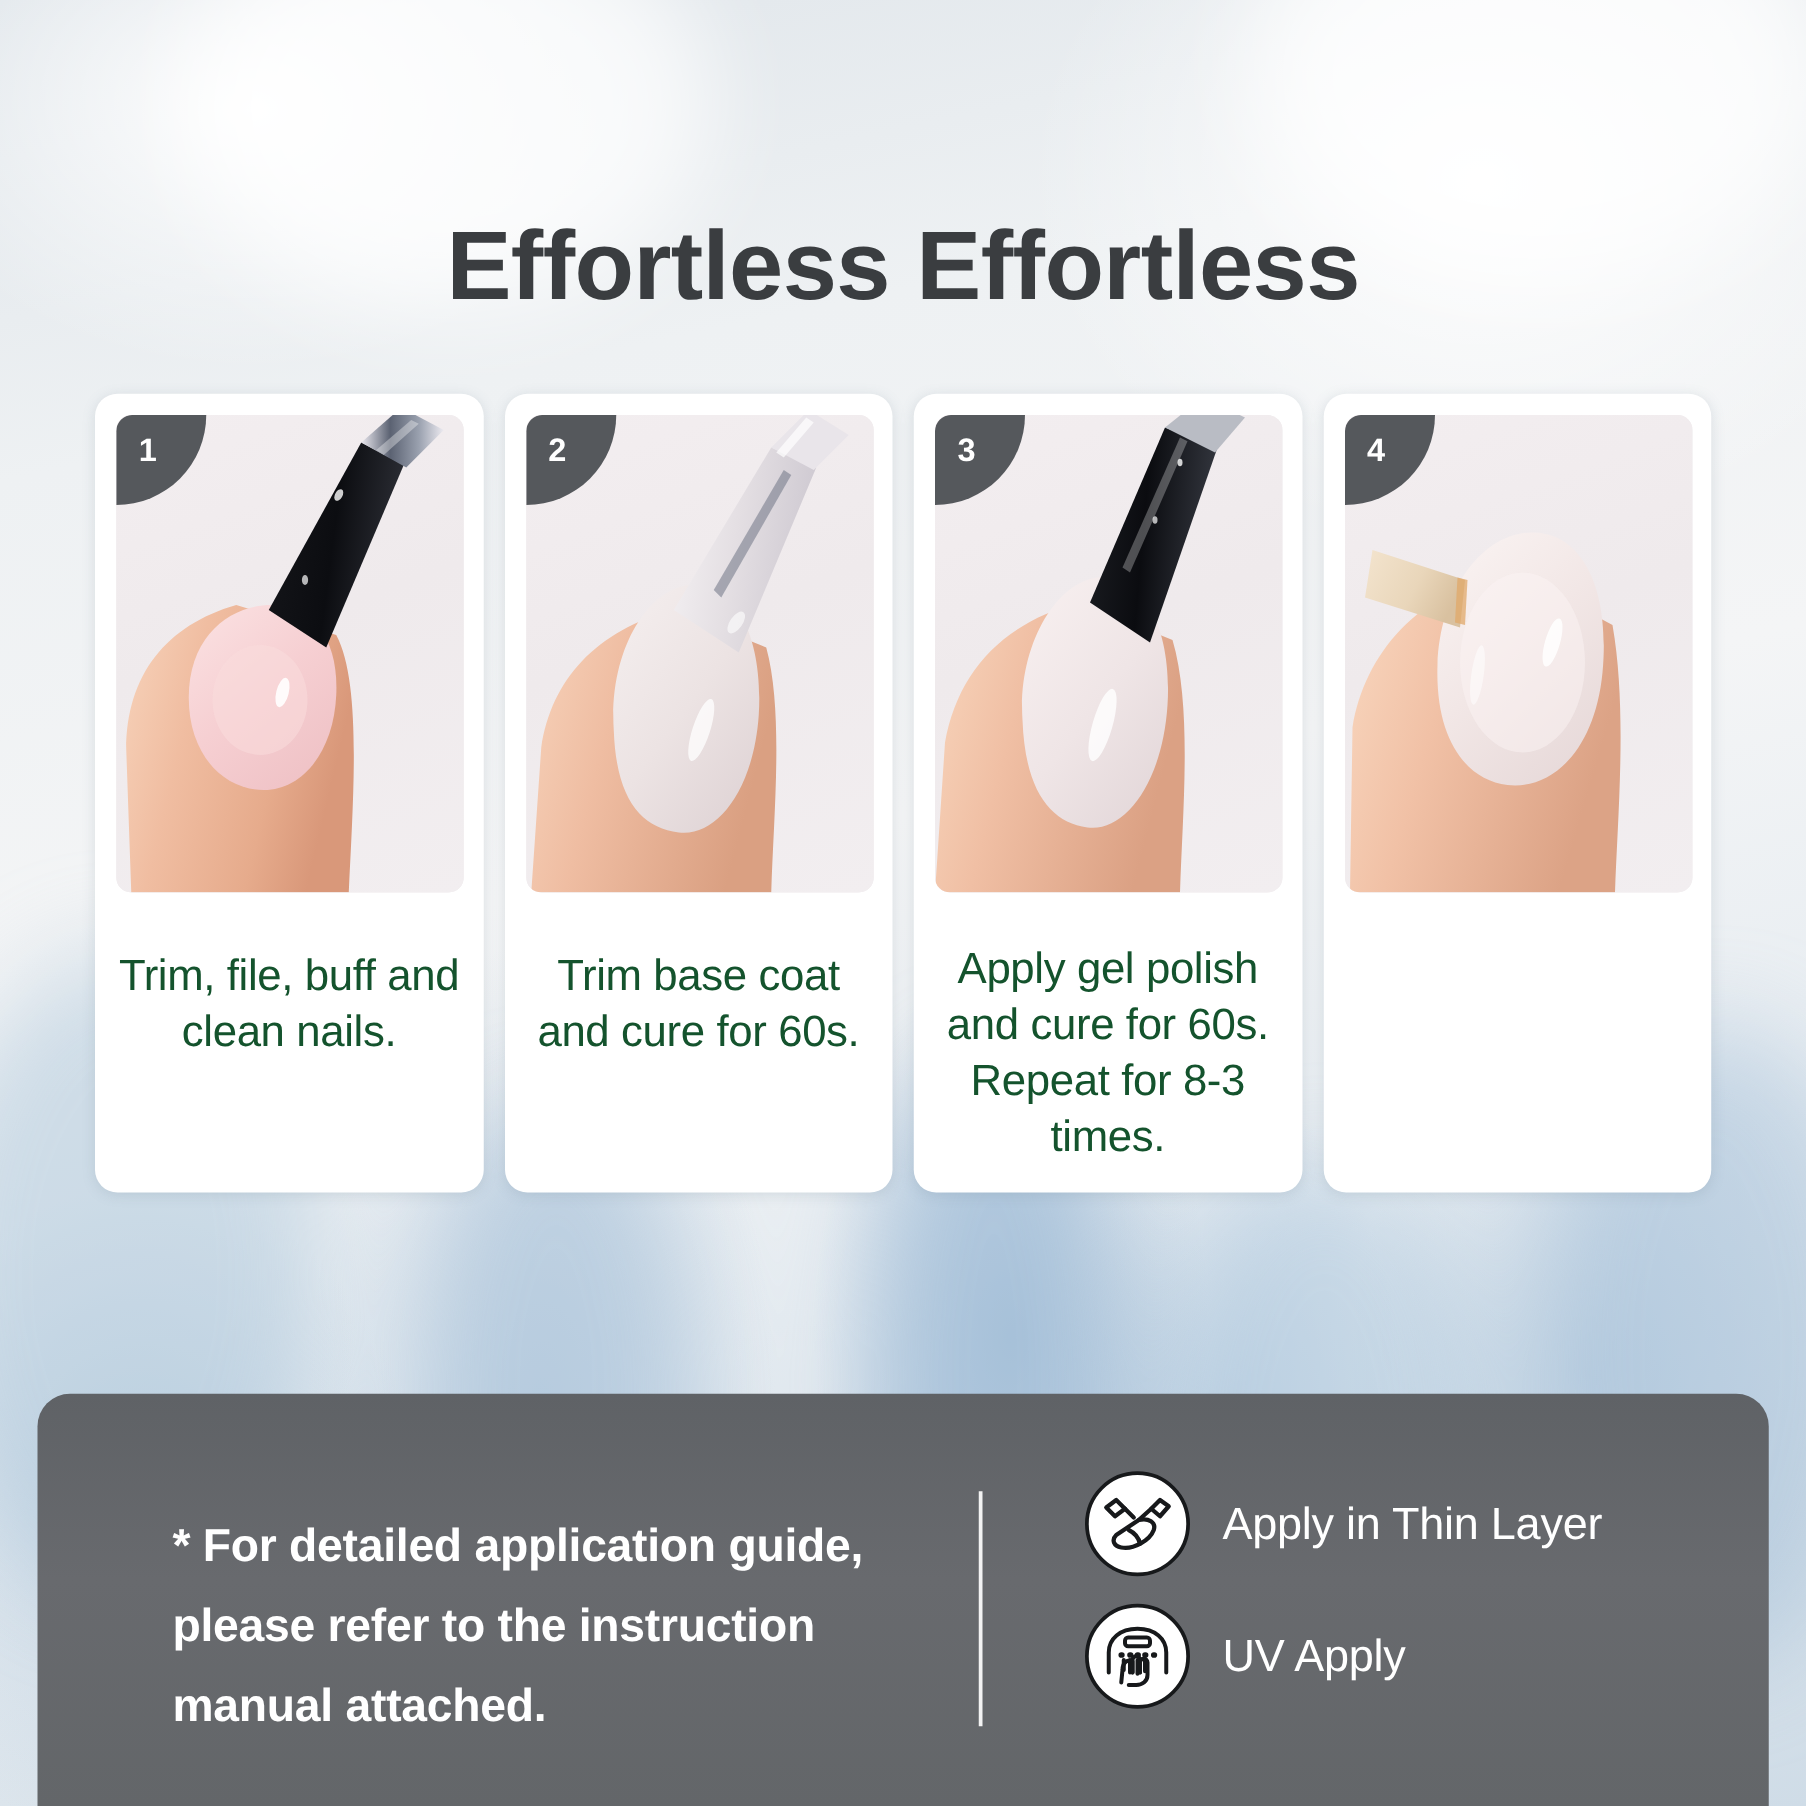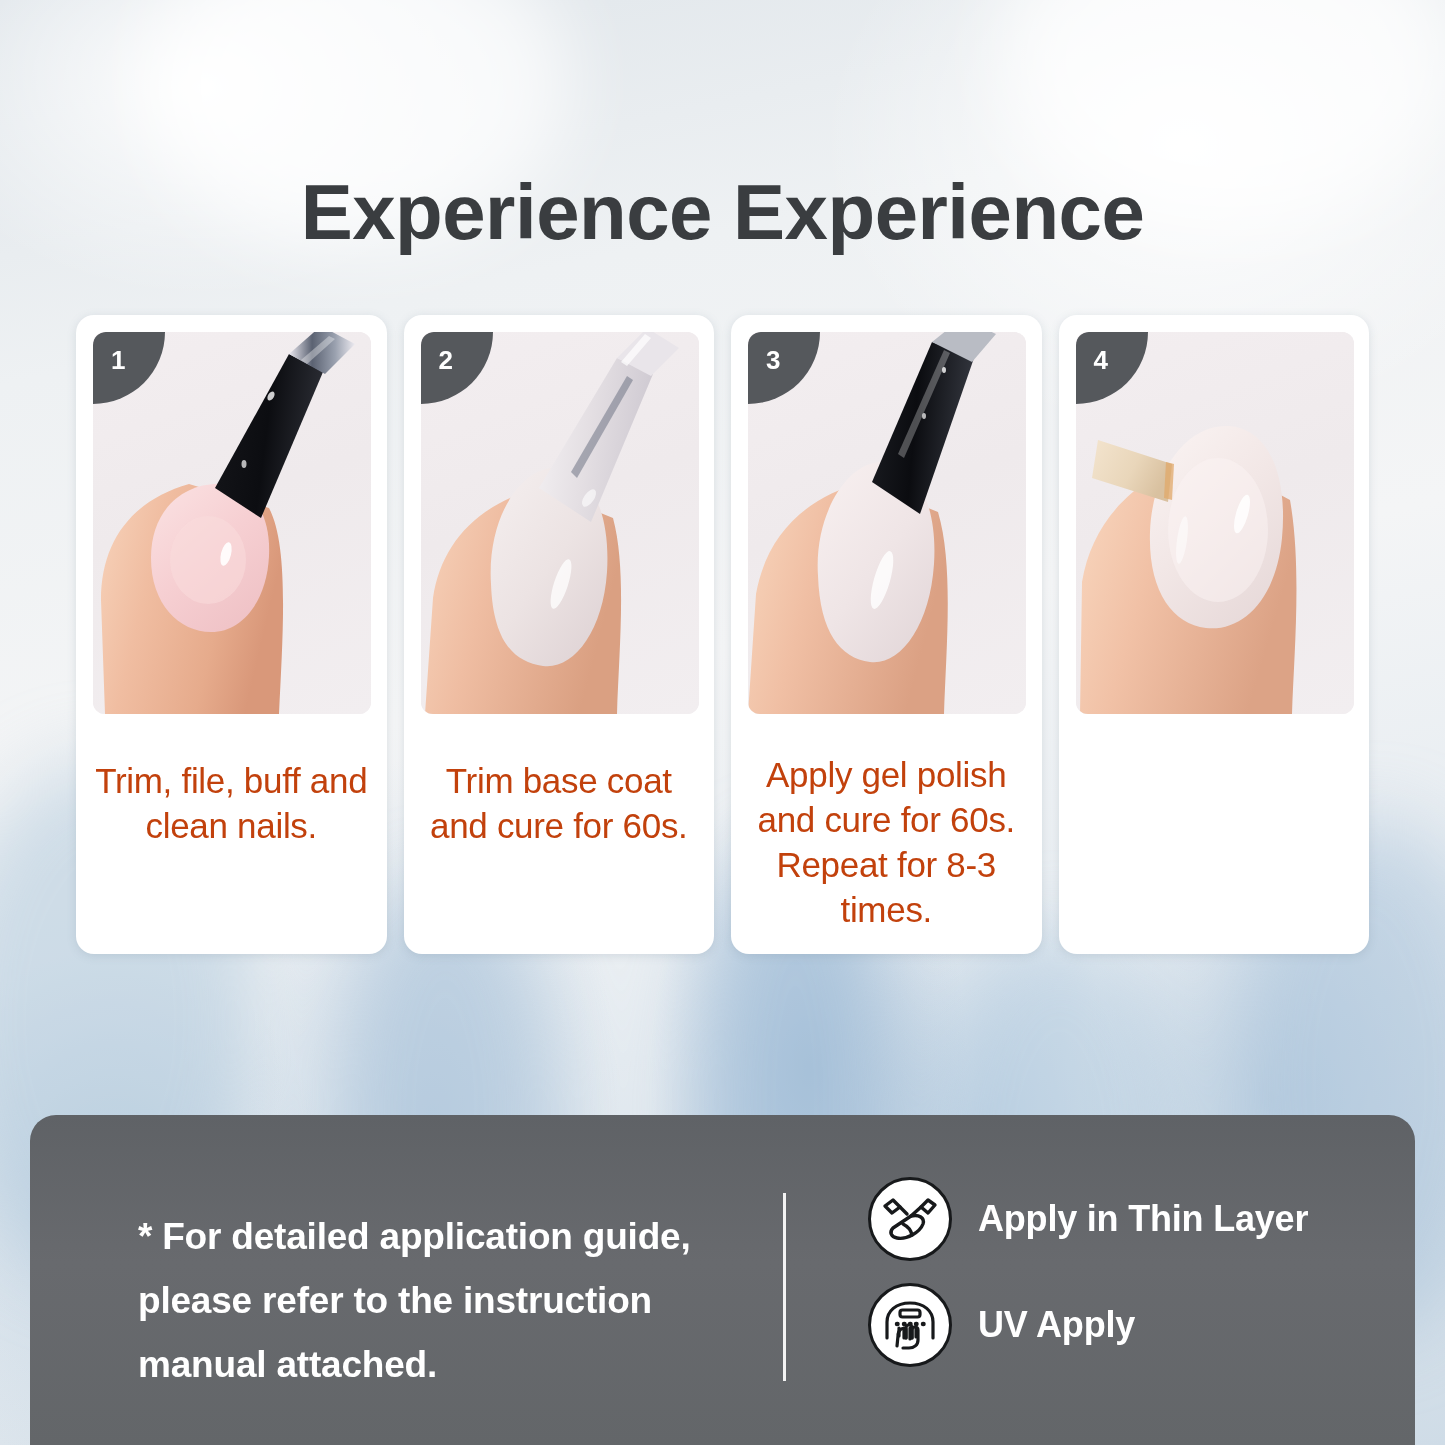--- a/index.html
+++ b/index.html
@@ -102,21 +102,21 @@
     position: absolute;
     top: 13px;
     left: 18px;
   }
   .card-caption {
     flex: 1;
     padding-top: 38px;
     text-align: center;
     font-size: 35px;
     line-height: 45px;
-    color: #c2410c;
+    color: #14532d;
     letter-spacing: -0.3px;
   }
   .card-1 .card-caption,
   .card-2 .card-caption { padding-top: 44px; }
 
   
   .photo-bg {
     position: absolute;
     inset: 0;
     background: linear-gradient(160deg, #f3eef0 0%, #efeaec 45%, #f2eef0 100%);
@@ -177,41 +177,41 @@
     border: 3px solid #17191b;
     display: flex;
     align-items: center;
     justify-content: center;
     box-sizing: border-box;
     flex: 0 0 auto;
   }
   .feature-label {
     color: #ffffff;
     font-size: 36px;
-    font-weight: bold;
+    font-weight: normal;
     letter-spacing: -0.2px;
     white-space: nowrap;
   }
 </style>
 </head>
 <body>
 
 <div class="page">
 
   <div class="bg-blobs">
     <div class="blob" style="left:-60px;  top:760px;  width:320px; height:520px; background:rgba(164,192,216,0.45);"></div>
     <div class="blob" style="left:330px;  top:880px;  width:230px; height:470px; background:rgba(150,182,210,0.42);"></div>
     <div class="blob" style="left:690px;  top:840px;  width:210px; height:520px; background:rgba(140,176,208,0.45);"></div>
     <div class="blob" style="left:930px;  top:930px;  width:260px; height:430px; background:rgba(168,196,220,0.42);"></div>
     <div class="blob" style="left:1230px; top:820px;  width:280px; height:520px; background:rgba(152,184,212,0.42);"></div>
     <div class="blob" style="left:150px;  top:-80px;  width:420px; height:330px; background:rgba(255,255,255,0.75);"></div>
     <div class="blob" style="left:1000px; top:-110px; width:460px; height:340px; background:rgba(255,255,255,0.7);"></div>
   </div>
 
-  <h1 class="title">Experience Experience</h1>
+  <h1 class="title">Effortless Effortless</h1>
 
   <div class="cards">
 
     <div class="card card-1">
       <div class="card-photo">
         <div class="photo-bg"></div>
 
         <svg width="278" height="382" viewBox="0 0 278 382" style="position:absolute;inset:0;">
           <defs>
             <linearGradient id="skin1" x1="0" y1="0" x2="1" y2="0.3">

